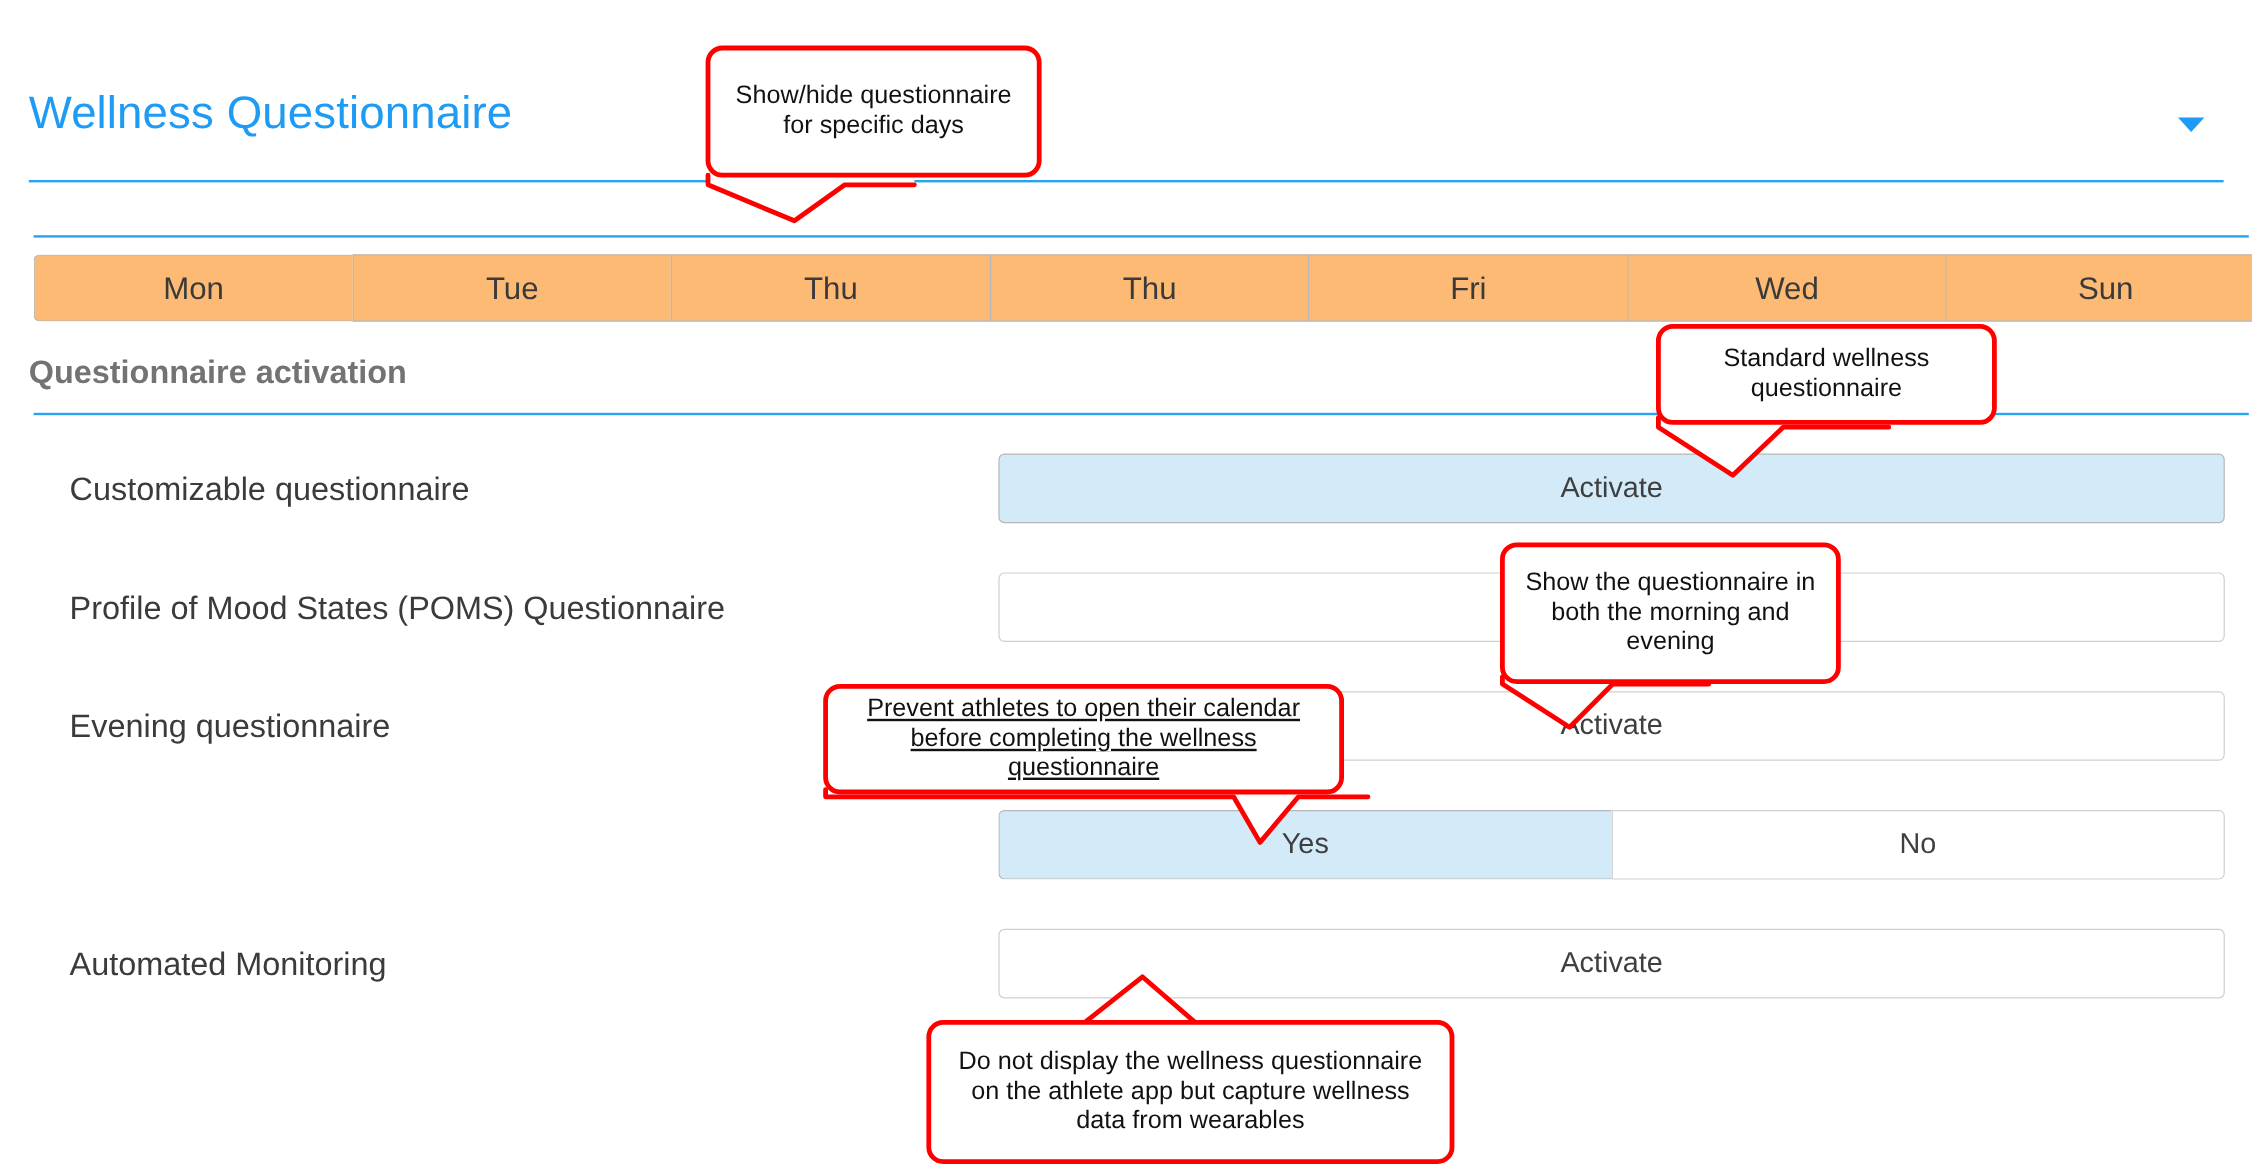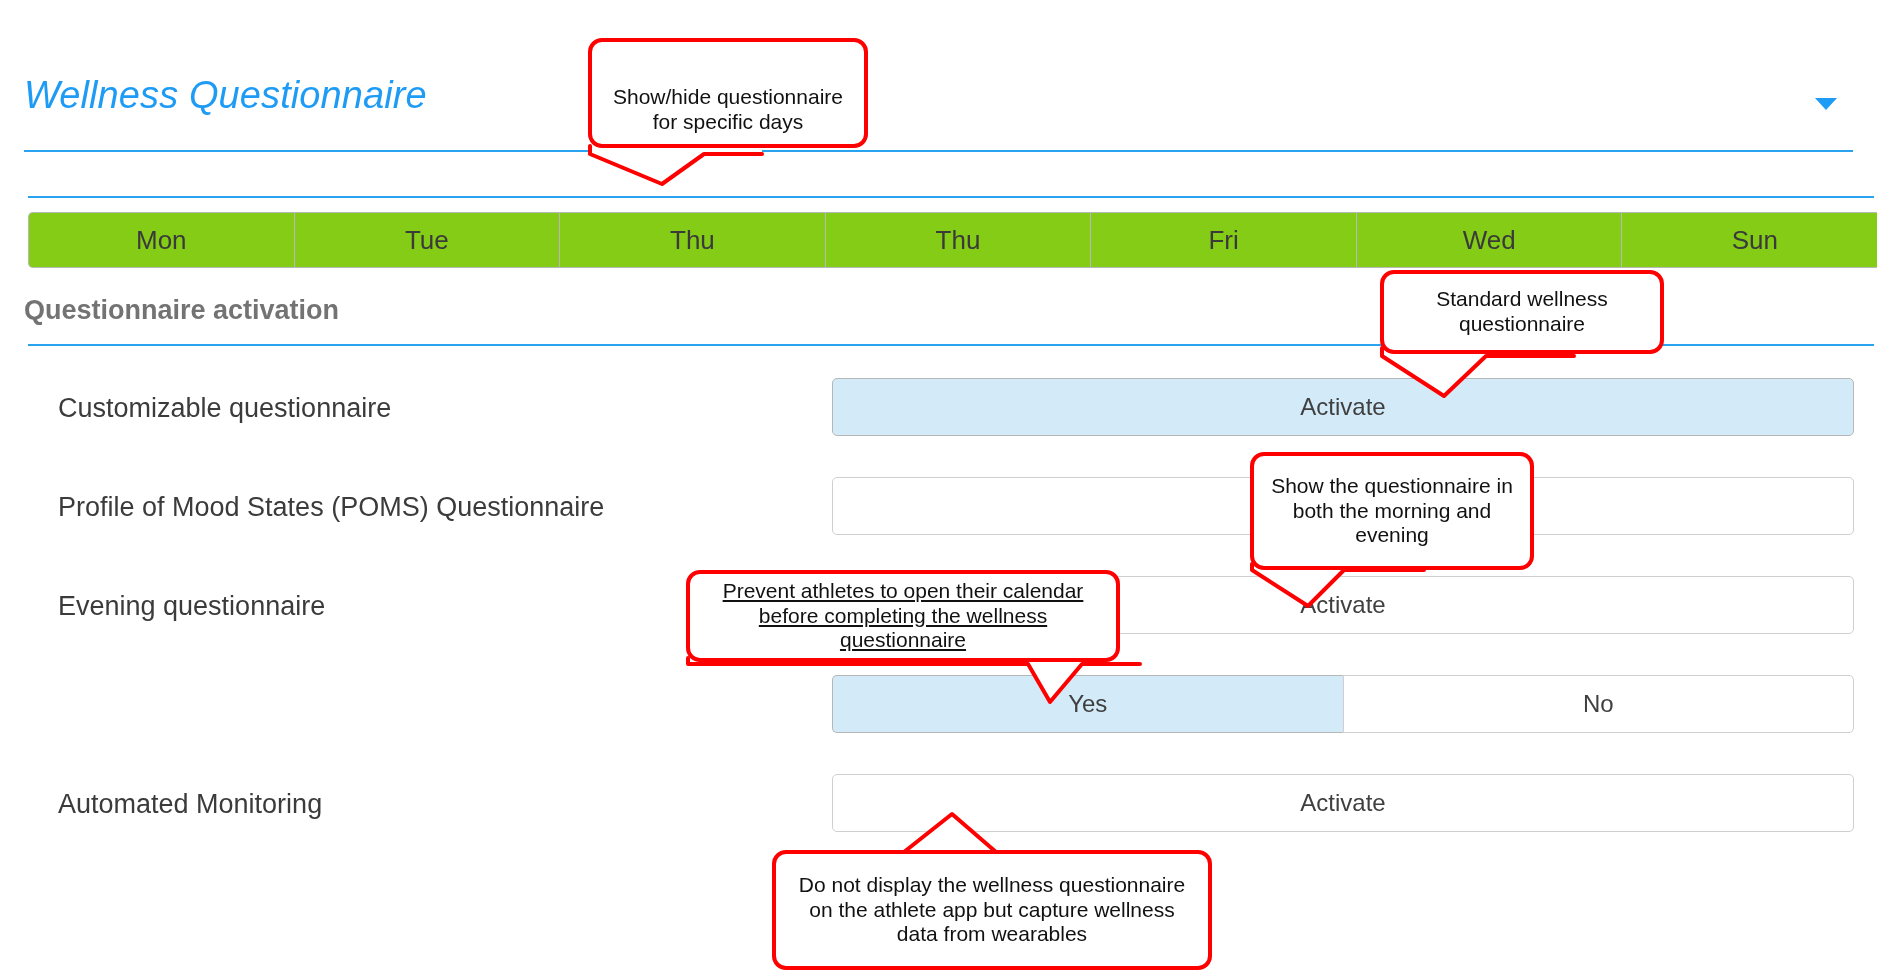--- a/index.html
+++ b/index.html
@@ -13,21 +13,21 @@
     width: 1877px;
     height: 978px;
     background: #ffffff;
     overflow: hidden;
   }
 
   
   .panel-header {
     position: absolute;
     left: 24px; top: 74px;
-    width: 1829px; height: 78px; font-style: italic;
+    width: 1829px; height: 78px;
   }
   .panel-title {
     position: absolute;
     left: 0; top: 0;
     font-size: 38px;
     color: #1e9bf5;
     font-weight: 400;
     letter-spacing: 0.1px;
     white-space: nowrap;
   }
@@ -56,21 +56,21 @@
     background: #29a3f0;
   }
   .day-tabs {
     position: absolute;
     left: 28px; top: 212px;
     width: 1860px; height: 56px;
     display: flex;
   }
   .day-tab {
     flex: 1 1 0;
-    background: #84cc16;
+    background: #fdba74;
     border: 1px solid #b9b9b9;
     border-right: none;
     display: flex;
     align-items: center;
     justify-content: center;
     font-size: 26px;
     color: #3a3a3a;
     cursor: pointer;
   }
   .day-tab:first-child {
@@ -227,21 +227,21 @@
       <div class="seg">Activate</div>
     </div>
   </div>
 
   <div class="callout-tail" style="left:586px; top:140px; width:180px; height:44px;">
     <svg width="180" height="44" viewBox="0 0 180 44">
       <path d="M4 2 L4 14 L76 44 L118 14 L176 14 L176 2 Z" fill="#ffffff" stroke="none"></path>
       <path d="M4 6 L4 14 L76 44 L118 14 L176 14" fill="none" stroke="#ff0000" stroke-width="4" stroke-linejoin="round" stroke-linecap="round"></path>
     </svg>
   </div>
-  <div class="callout" style="left:588px; top:38px; width:280px; height:110px;align-items:flex-end;">
+  <div class="callout" style="left:588px; top:38px; width:280px; height:110px;">
     <span>Show/hide questionnaire for specific days</span>
   </div>
 
   <div class="callout-tail" style="left:1378px; top:344px; width:200px; height:52px;">
     <svg width="200" height="52" viewBox="0 0 200 52">
       <path d="M4 2 L4 12 L66 52 L108 12 L196 12 L196 2 Z" fill="#ffffff" stroke="none"></path>
       <path d="M4 4 L4 12 L66 52 L108 12 L196 12" fill="none" stroke="#ff0000" stroke-width="4" stroke-linejoin="round" stroke-linecap="round"></path>
     </svg>
   </div>
   <div class="callout" style="left:1380px; top:270px; width:284px; height:84px;">

